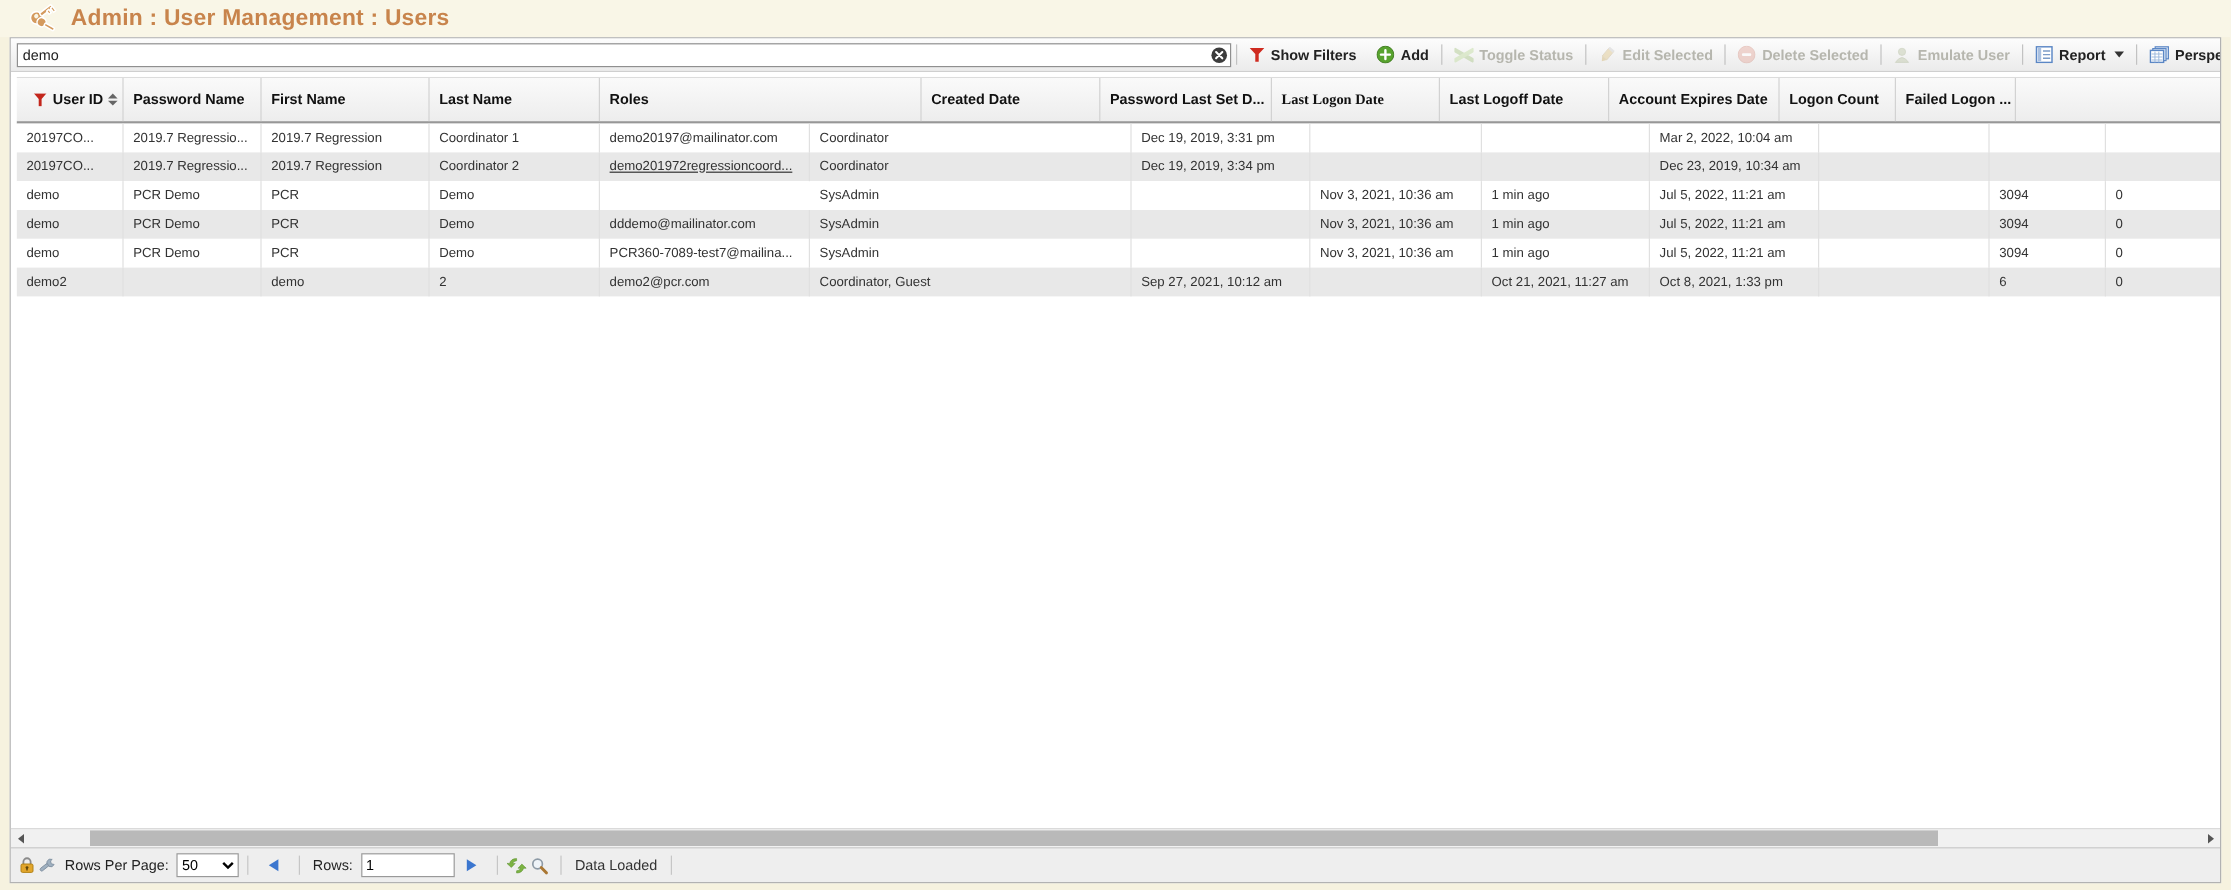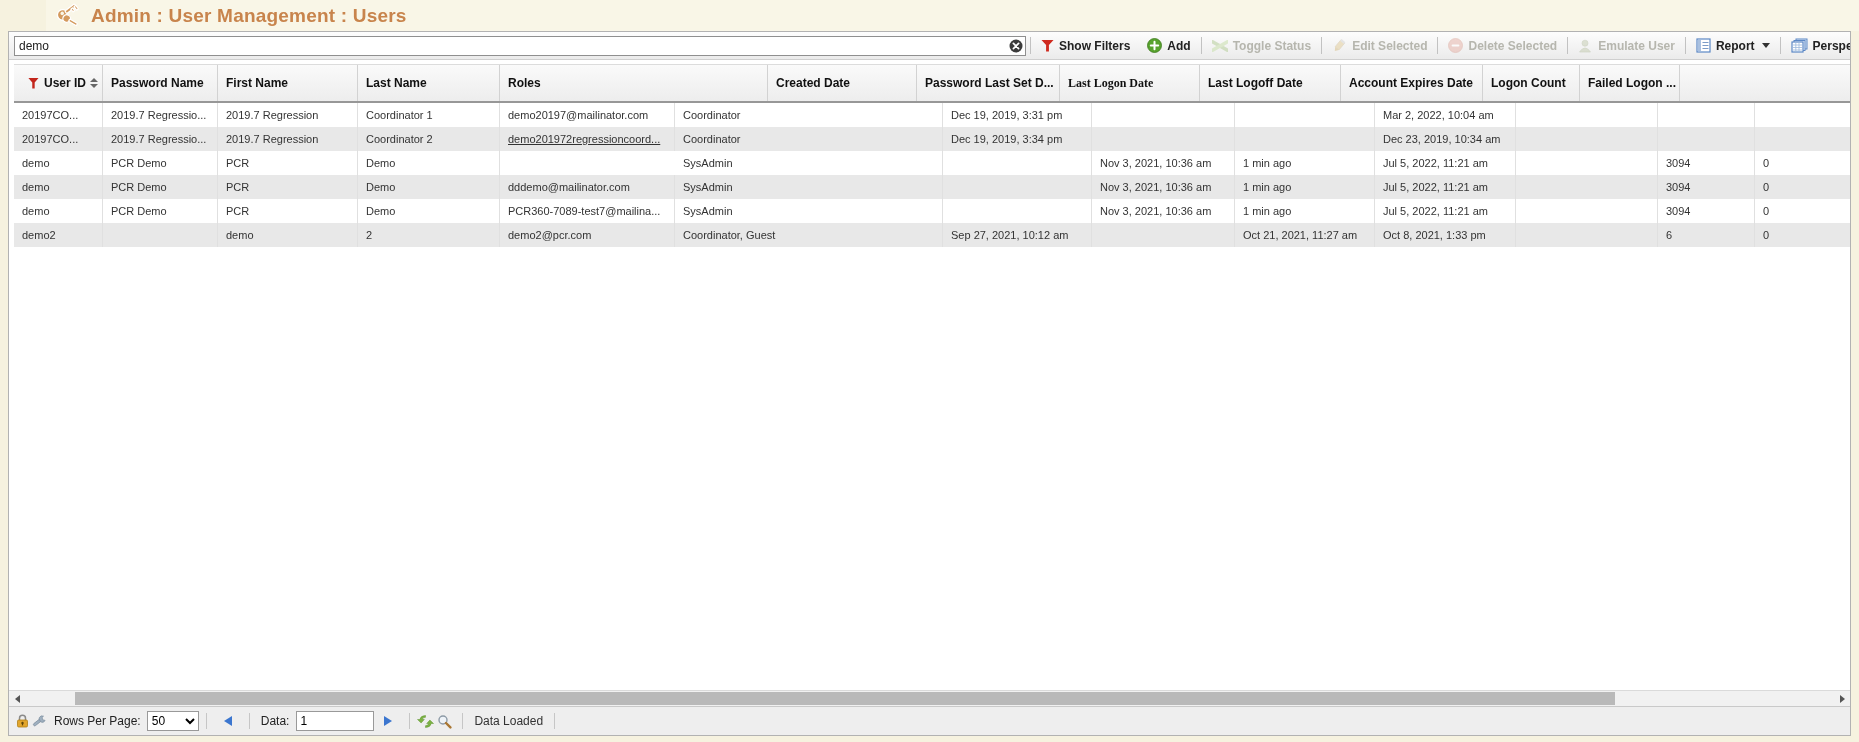--- a/index.html
+++ b/index.html
@@ -3,21 +3,21 @@
 <meta charset="utf-8">
 <style>
   html,body{margin:0;padding:0;}
   body{
     width:1859px;height:742px;position:relative;overflow:hidden;
     background:#f6f2df;
     font-family:"Liberation Sans",sans-serif;
     -webkit-font-smoothing:antialiased;
   }
   
-  .titlebar{height:31px;display:flex;align-items:center;padding-left:8px;background:#f9f6e7;margin-left:46px;}
+  .titlebar{height:31px;display:flex;align-items:center;padding-left:22px;background:#f9f6e7;}
   .title-text{font-size:19px;font-weight:bold;color:#c8844c;margin-left:7px;letter-spacing:.2px;}
   
   .panel{
     position:absolute;left:8px;top:31px;width:1843px;height:705px;
     background:#fff;border:1px solid #b2b2b2;box-sizing:border-box;
     display:flex;flex-direction:column;overflow:hidden;
   }
   
   .toolbar{flex:0 0 27px;display:flex;align-items:center;background:linear-gradient(#fdfdfd,#ebebeb);
     border-bottom:1px solid #cfcfcf;padding:0 5px;}
@@ -373,21 +373,21 @@
         <rect x="1" y="7.5" width="8" height="2.6" rx="1.2" transform="rotate(-38 5 9)" fill="#9fb0c0" stroke="#7d8e9e" stroke-width="0.7"></rect>
       </svg>
     </span>
     <span class="lbl">Rows Per Page:</span>
     <select class="rpp-select">
       <option>50</option>
     </select>
     <span class="fsep"></span>
     <span class="pg-prev"></span>
     <span class="fsep"></span>
-    <span class="lbl">Data:</span>
+    <span class="lbl">Rows:</span>
     <input class="page-input" value="1" style="">
     <span class="pg-next"></span>
     <span class="fsep"></span>
     <span class="ficon">
       <svg width="17" height="15" viewBox="0 0 17 15">
         <g fill="#7cb342" stroke="#5e9330" stroke-width="0.5">
           <path d="M8.5 1.5 a6 5 0 0 0 -5.8 4 h-2.2 l3.6 3.4 3.2 -3.4 h-2.2 a3.8 3.2 0 0 1 3.4 -2.2 z"></path>
           <path d="M8.5 13.5 a6 5 0 0 0 5.8 -4 h2.2 l-3.6 -3.4 -3.2 3.4 h2.2 a3.8 3.2 0 0 1 -3.4 2.2 z"></path>
         </g>
       </svg>

